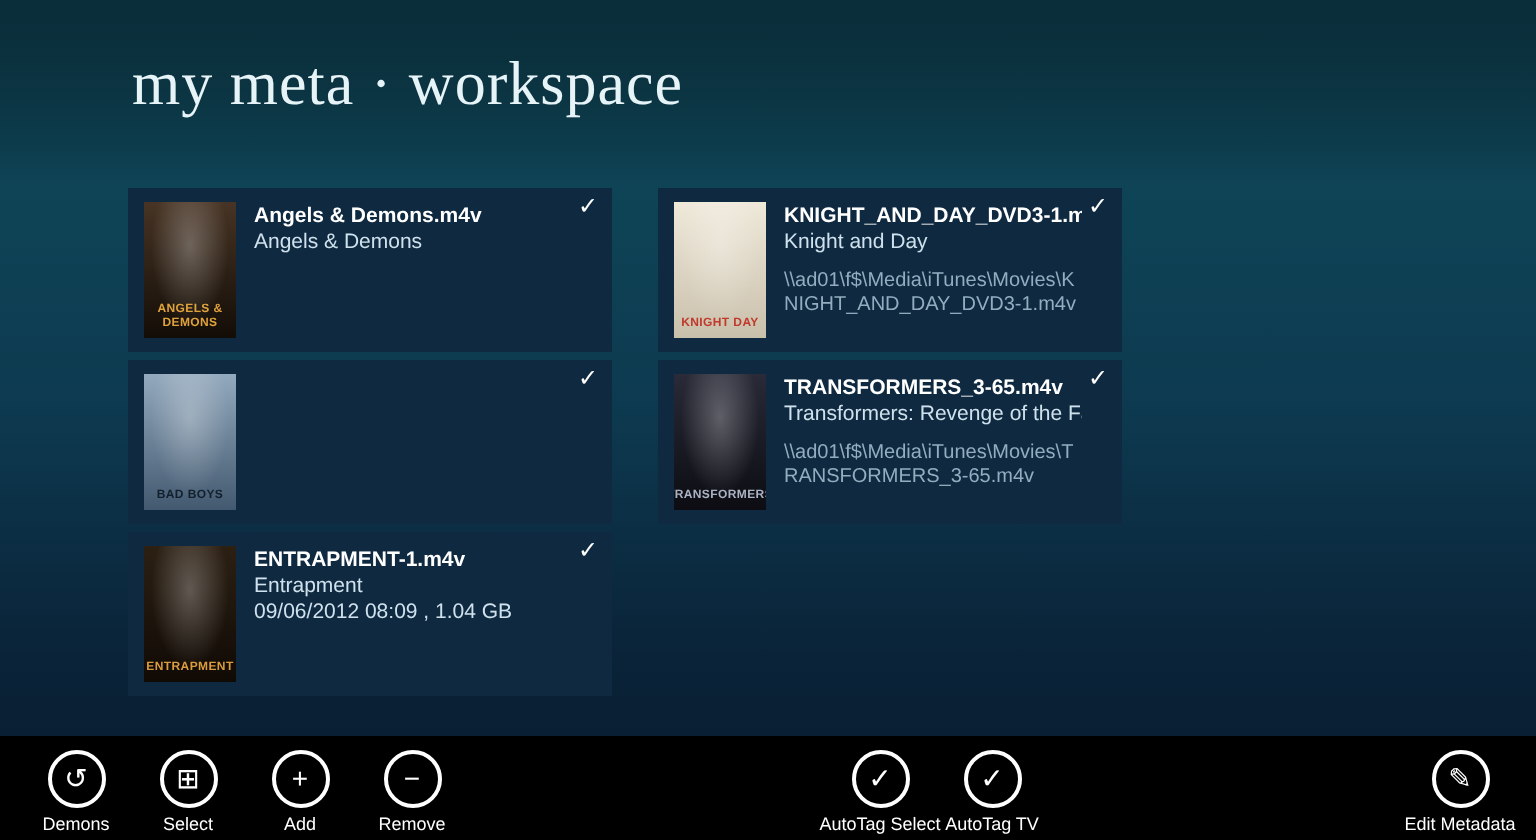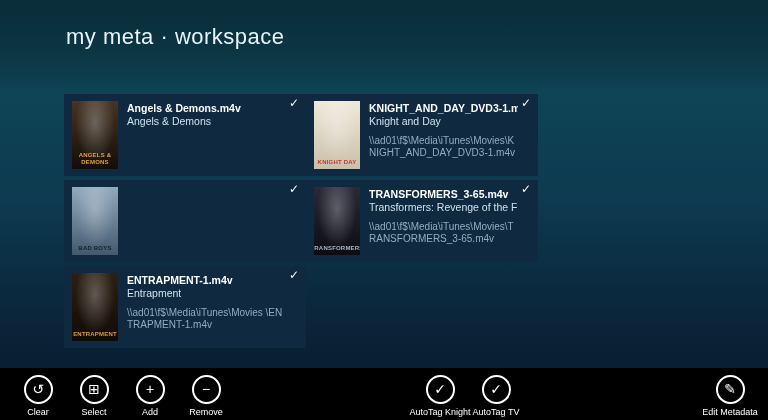--- a/index.html
+++ b/index.html
@@ -11,33 +11,34 @@
     position: relative;
   }
 
   
   .app-header {
     height: 92px;
     padding: 24px 0 0 66px;
     background: linear-gradient(to bottom, #0a2e3a 0%, rgba(10,46,58,0) 100%);
   }
   .page-title {
-    font-size: 22px;
+    font-size: 31px;
     font-weight: 300;
     color: #e6f3f7;
     letter-spacing: 0.5px;
+    font-family: Liberation Serif, serif;
   }
 
   
   .card-grid {
     margin: 2px 0 0 64px;
     display: grid;
     grid-template-columns: 242px 232px;
     grid-auto-rows: 82px;
-    gap: 4px 0;
+    gap: 4px 23px;
   }
   .card {
     background: #0e2940;
     position: relative;
     display: flex;
     padding: 7px 8px;
     cursor: pointer;
   }
   .poster {
     width: 46px;
@@ -202,31 +203,31 @@
     <span class="check">✓</span>
   </div>
 
   <div class="card">
     <div class="poster" style="background: linear-gradient(rgb(44, 32, 19), rgb(16, 10, 5));">
       <span class="poster-label" style="color: rgb(217, 156, 63);">Entrapment</span>
     </div>
     <div class="card-text">
       <div class="filename">ENTRAPMENT-1.m4v</div>
       <div class="title">Entrapment</div>
-      <div class="path">\\ad01\f$\Media\iTunes\Movies \ENTRAPMENT-1.m4v</div>
+      <div class="meta">09/06/2012 08:09 , 1.04 GB</div>
     </div>
     <span class="check">✓</span>
   </div>
 </main>
 
 <footer class="app-bar">
   <div class="bar-group" id="bar-left">
   <div class="bar-item">
     <span class="bar-icon">↺</span>
-    <span class="bar-label">Clear</span>
+    <span class="bar-label">Demons</span>
   </div>
 
   <div class="bar-item">
     <span class="bar-icon">⊞</span>
     <span class="bar-label">Select</span>
   </div>
 
   <div class="bar-item">
     <span class="bar-icon">+</span>
     <span class="bar-label">Add</span>
@@ -234,21 +235,21 @@
 
   <div class="bar-item">
     <span class="bar-icon">−</span>
     <span class="bar-label">Remove</span>
   </div>
 </div>
   <div class="bar-spacer"></div>
   <div class="bar-group" id="bar-middle">
   <div class="bar-item">
     <span class="bar-icon">✓</span>
-    <span class="bar-label">AutoTag Knight</span>
+    <span class="bar-label">AutoTag Select</span>
   </div>
 
   <div class="bar-item">
     <span class="bar-icon">✓</span>
     <span class="bar-label">AutoTag TV</span>
   </div>
 </div>
   <div class="bar-spacer"></div>
   <div class="bar-group" id="bar-right">
   <div class="bar-item">

